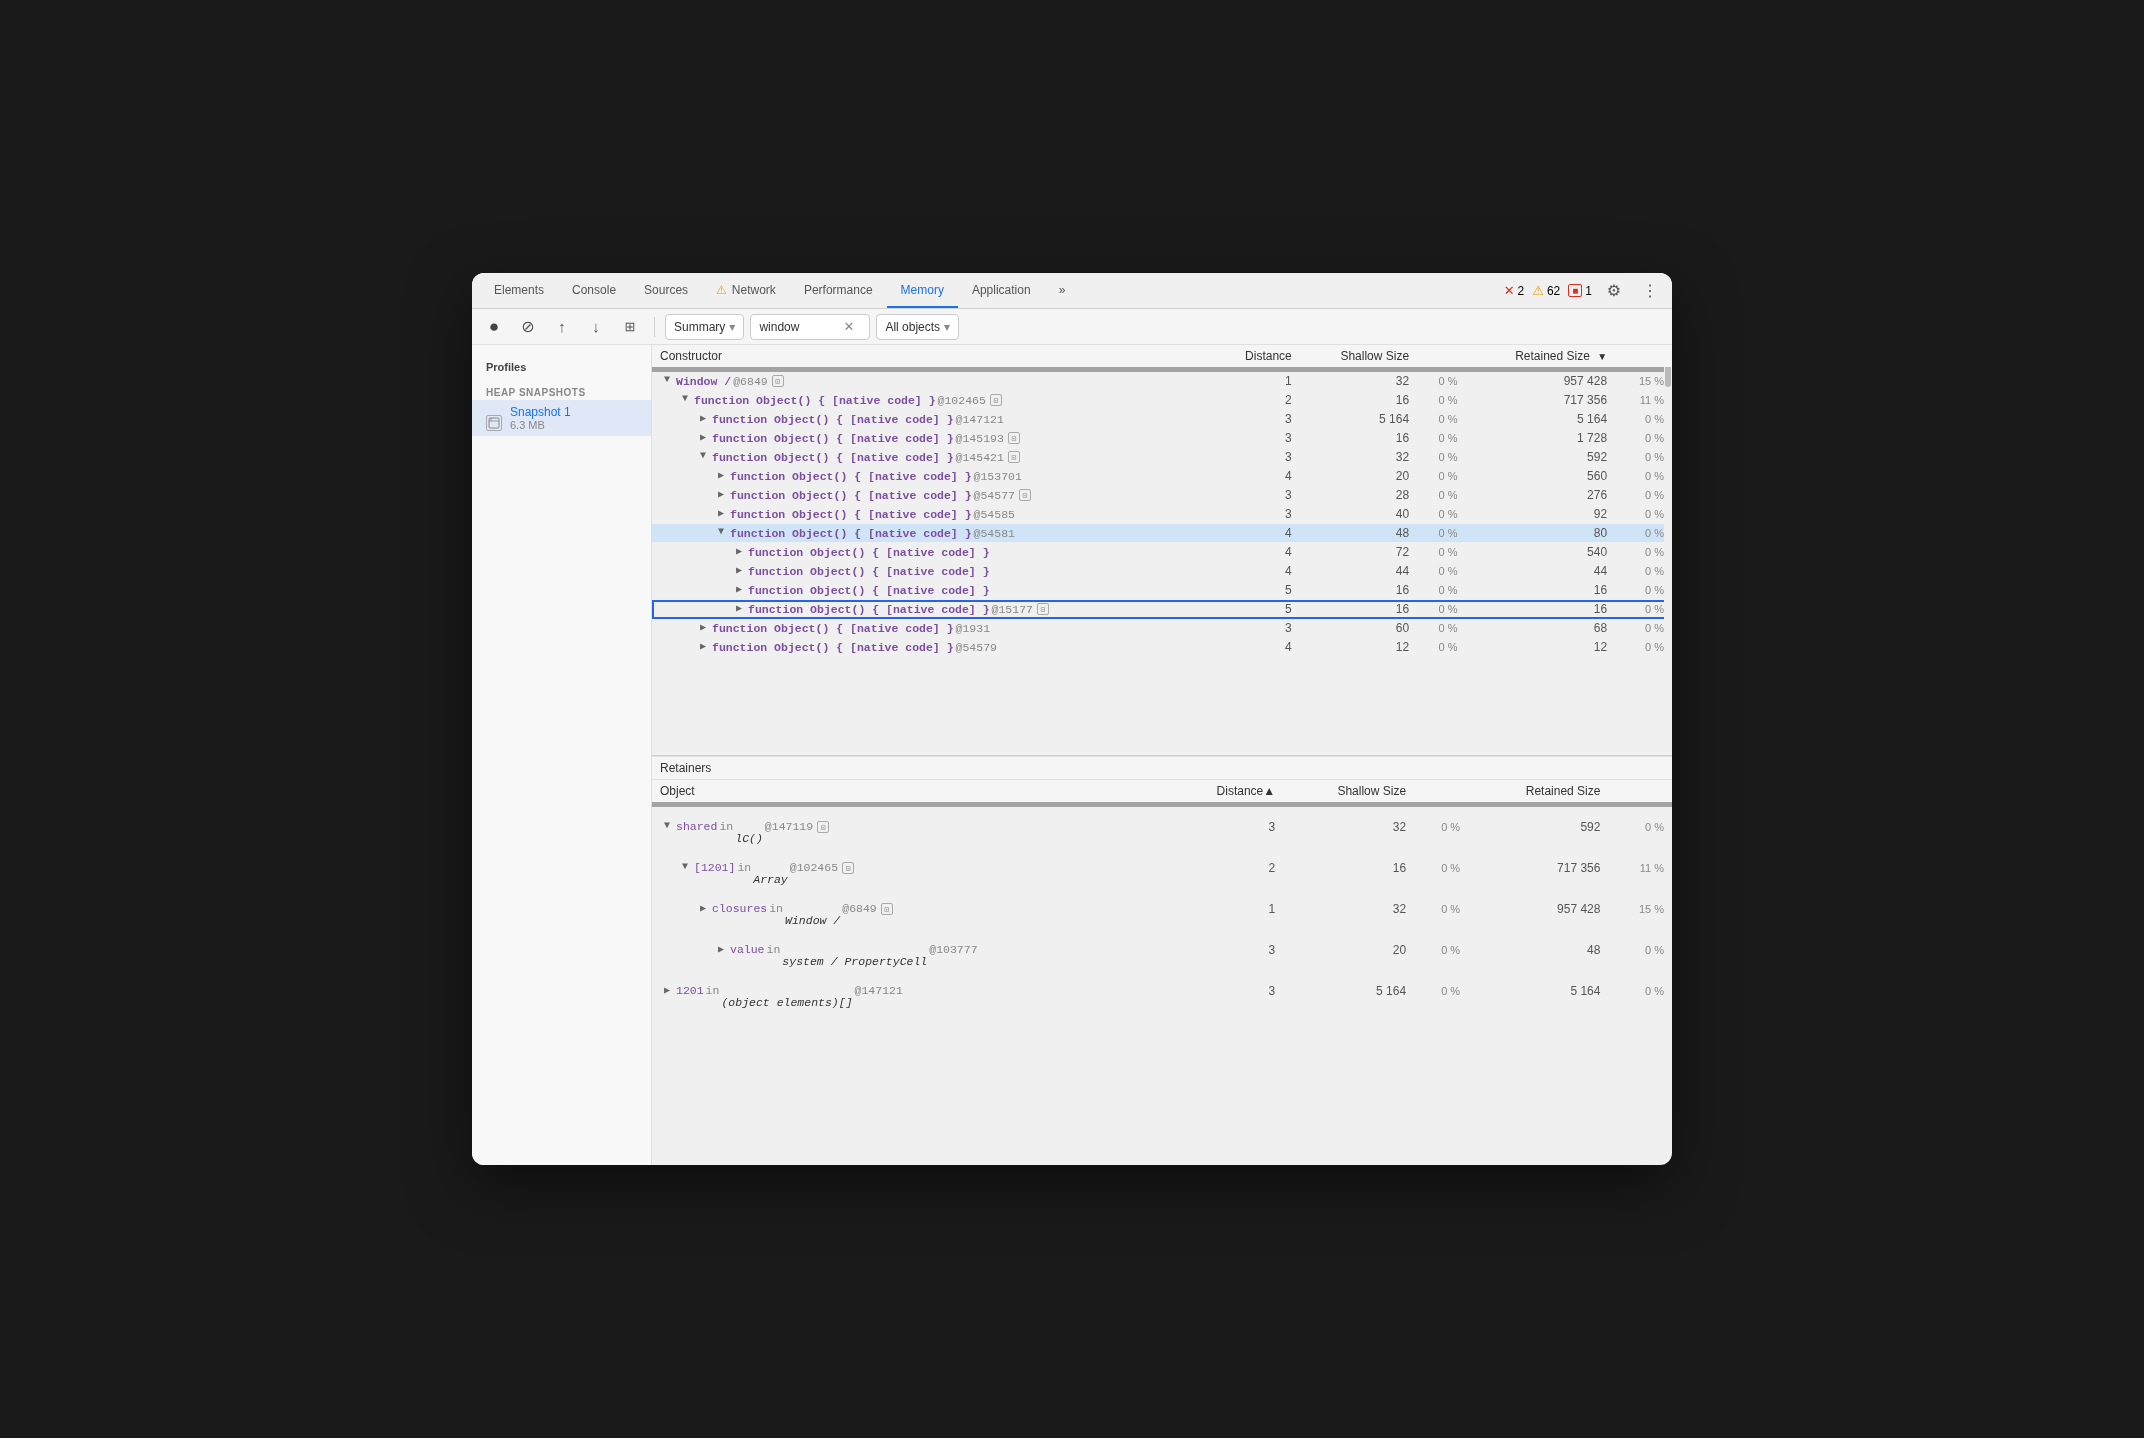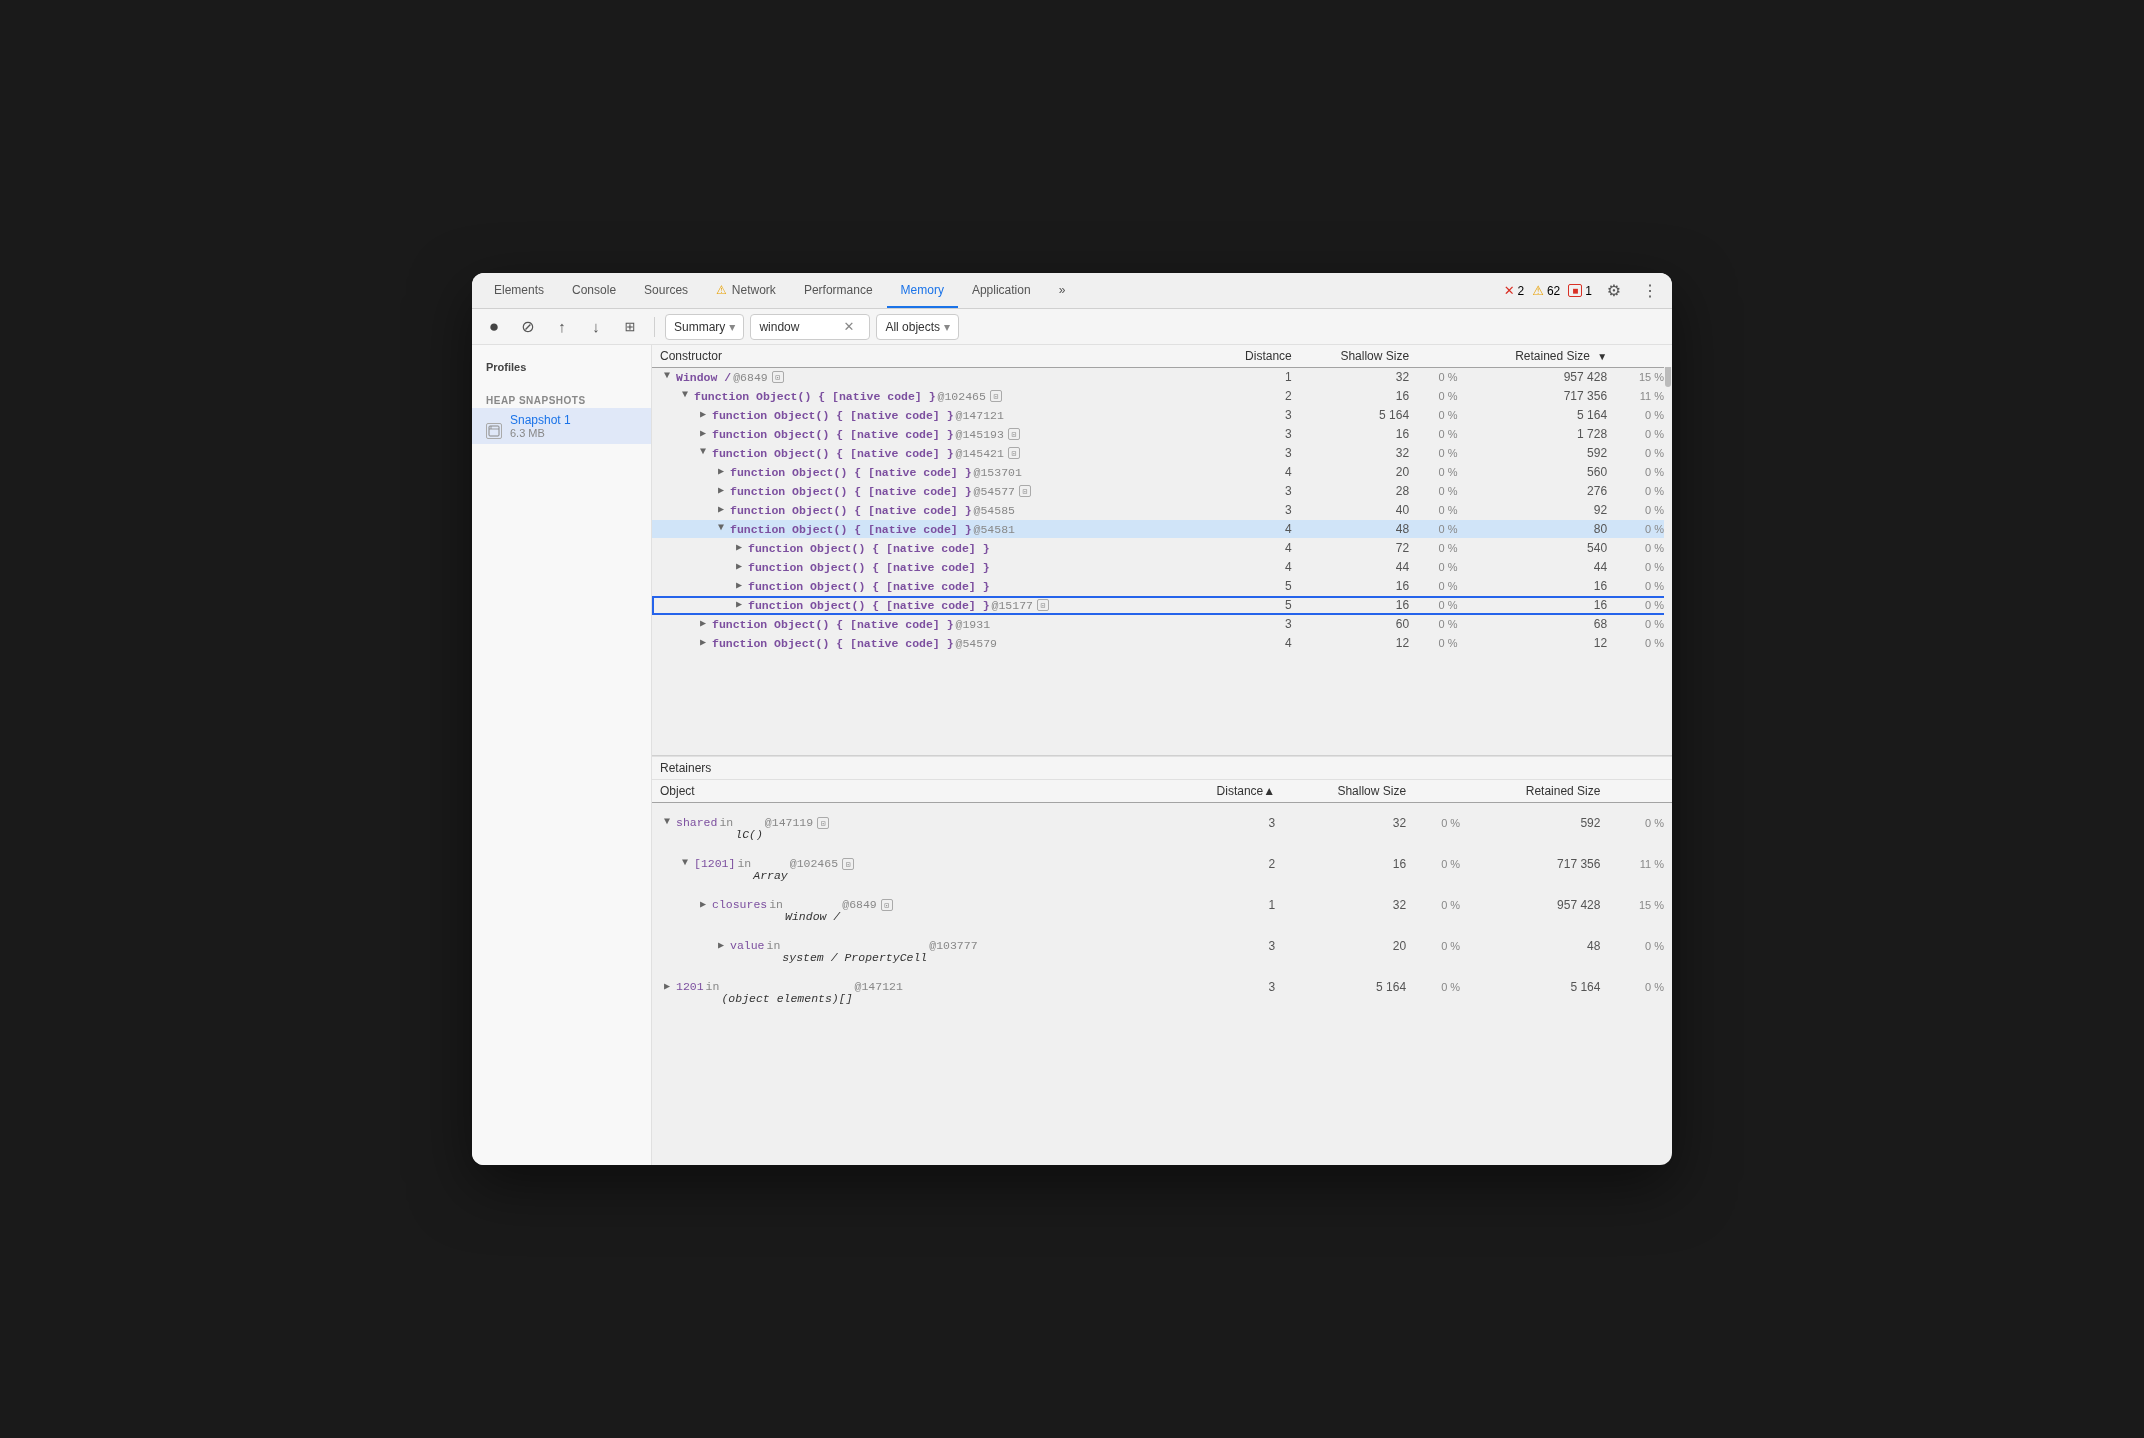--- a/index.html
+++ b/index.html
@@ -104,21 +104,21 @@
       border-right: 1px solid #e0e0e0;
       background: #f8f8f8;
       padding: 12px 0;
       flex-shrink: 0;
     }
     .sidebar-title {
       font-size: 11px;
       font-weight: 600;
       color: #444;
       padding: 4px 14px;
-      margin-bottom: 12px;
+      margin-bottom: 4px;
     }
     .sidebar-section-title {
       font-size: 10px;
       font-weight: 600;
       color: #888;
       padding: 6px 14px 2px;
       text-transform: uppercase;
       letter-spacing: 0.5px;
     }
     .sidebar-item {
@@ -196,21 +196,21 @@
       cursor: pointer;
       font-size: 13px;
     }
     .heap-table {
       width: 100%;
       border-collapse: collapse;
       font-size: 12px;
     }
     .heap-table th {
       background: #f5f5f5;
-      border-bottom: 1px solid #a3a3a3;
+      border-bottom: 5px solid #a3a3a3;
       padding: 4px 8px;
       text-align: left;
       font-weight: 500;
       color: #333;
       position: sticky;
       top: 0;
       z-index: 1;
       white-space: nowrap;
     }
     .heap-table th.num { text-align: right; }

